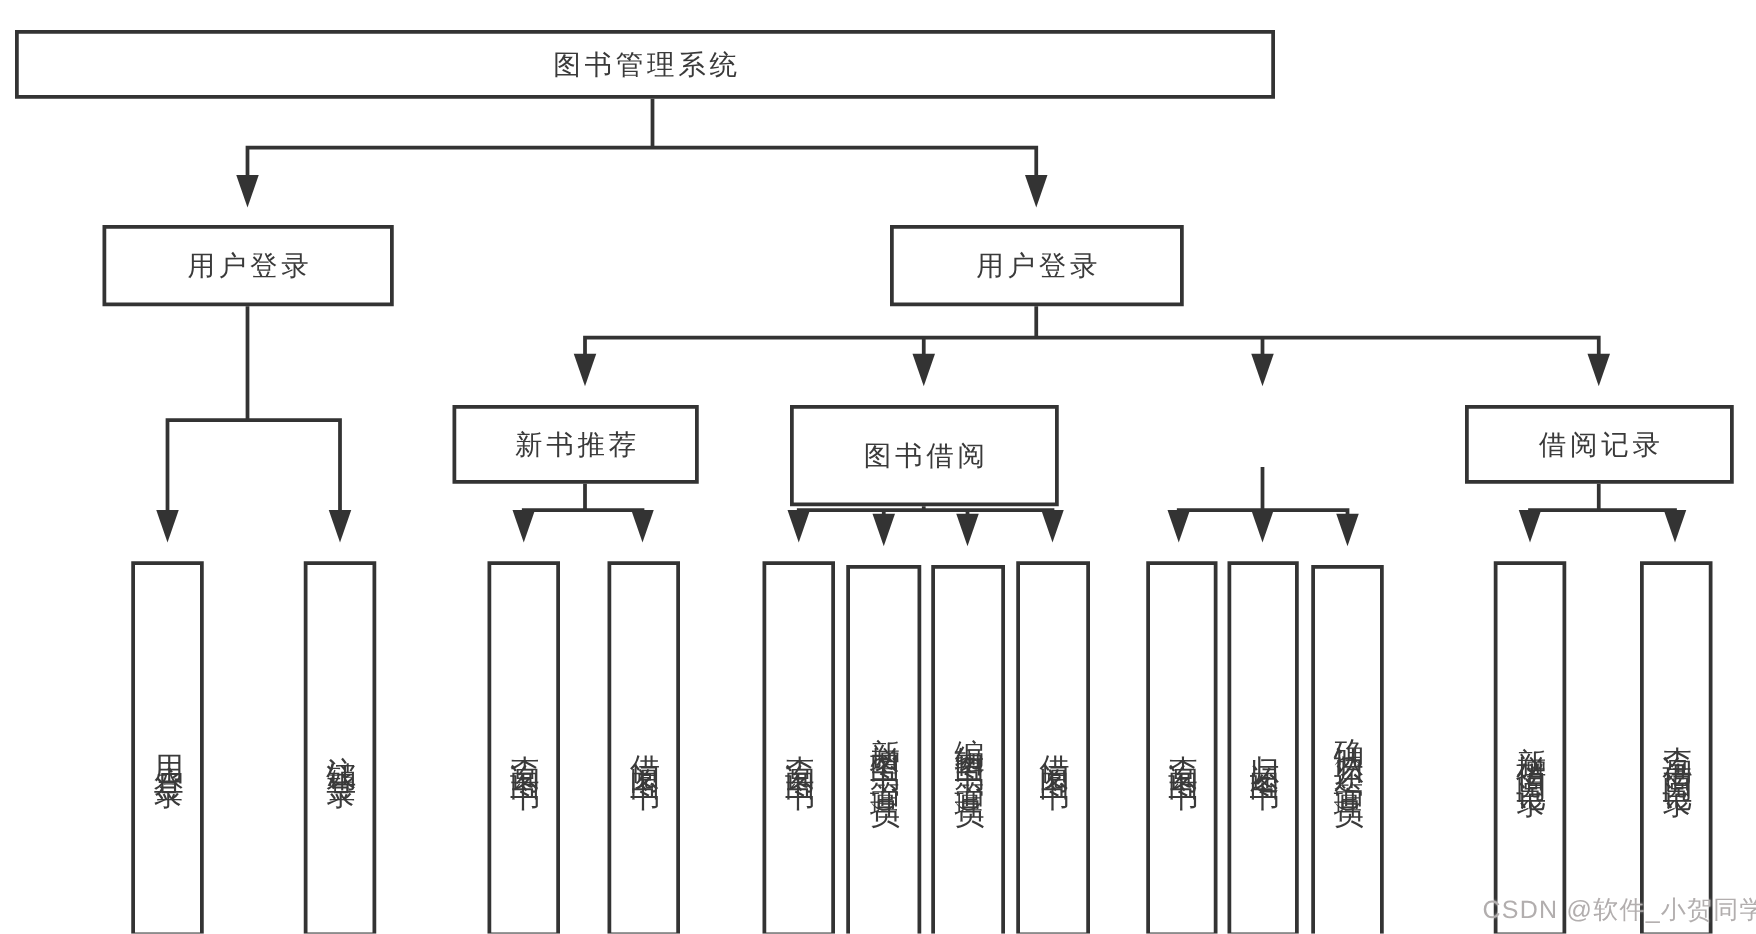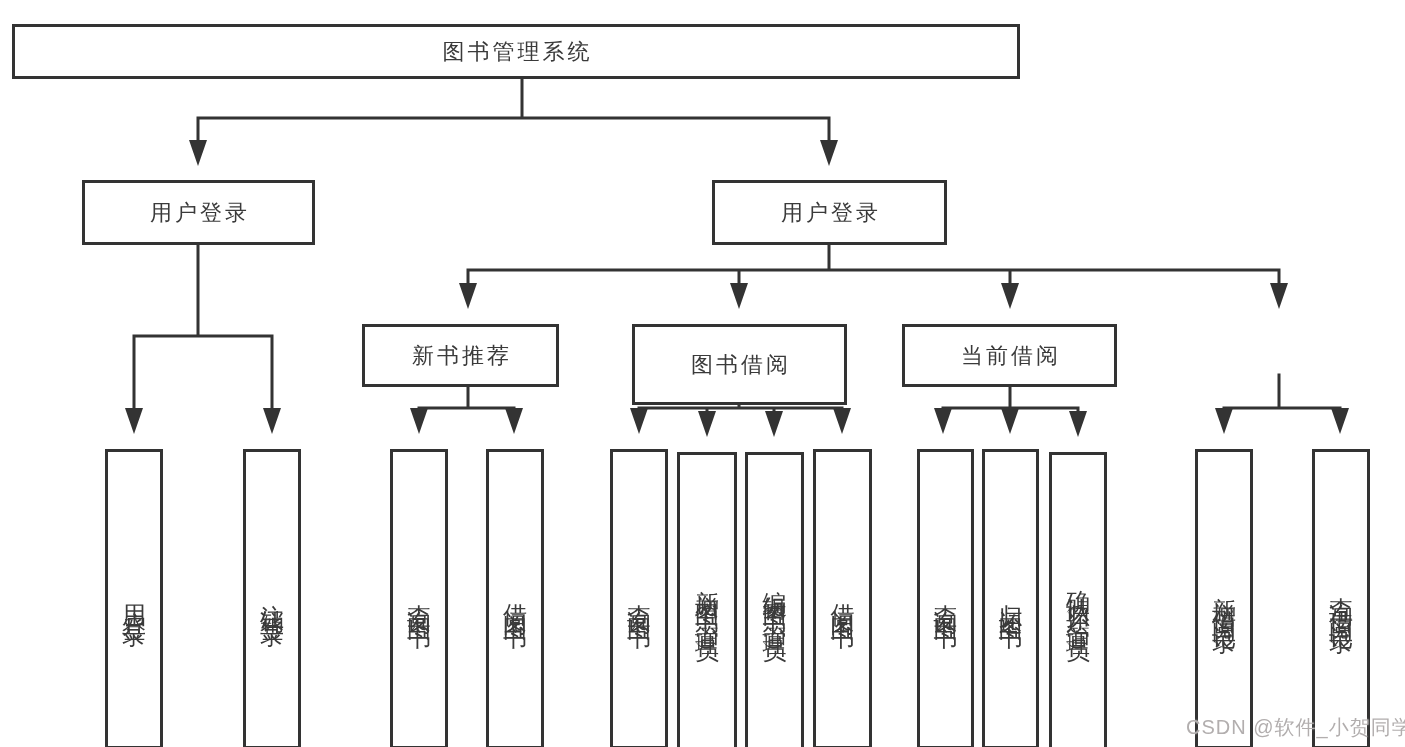--- a/index.html
+++ b/index.html
@@ -110,22 +110,22 @@
   <div class="node" style="left:712px;top:168px;width:235px;height:65px">
     <span class="hlabel">用户登录</span>
   </div>
 
   <div class="node" style="left:362px;top:312px;width:197px;height:63px">
     <span class="hlabel">新书推荐</span>
   </div>
   <div class="node" style="left:632px;top:312px;width:215px;height:81px">
     <span class="hlabel">图书借阅</span>
   </div>
-  <div class="node" style="left:902px;top:312px;width:215px;height:63px">
-    <span class="hlabel">当前借阅</span>
+  <div class="node" style="left:1172px;top:312px;width:215px;height:63px">
+    <span class="hlabel">借阅记录</span>
   </div>
 
   <div class="node" style="left:105px;top:437px;width:58px;height:300px">
     <span class="vlabel">用户登录</span>
   </div>
   <div class="node" style="left:243px;top:437px;width:58px;height:300px">
     <span class="vlabel">注销登录</span>
   </div>
 
   <div class="node" style="left:390px;top:437px;width:58px;height:300px">

